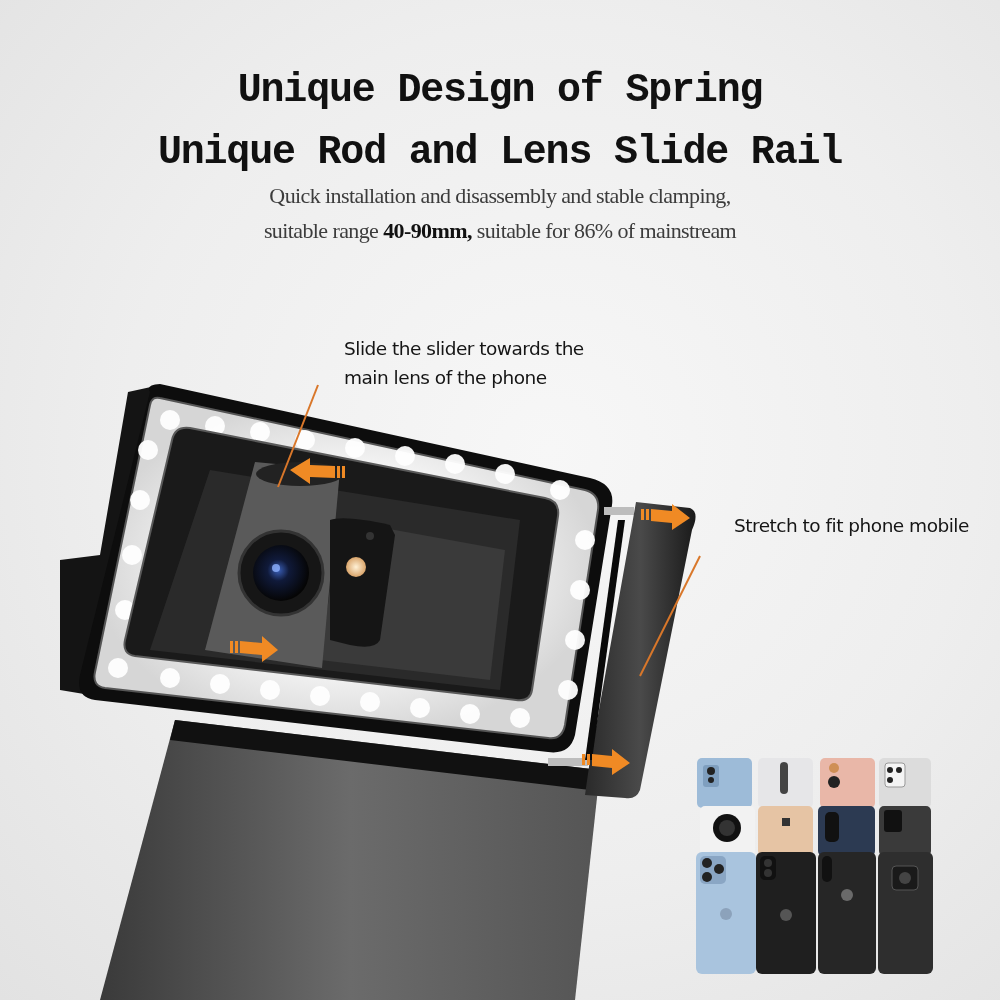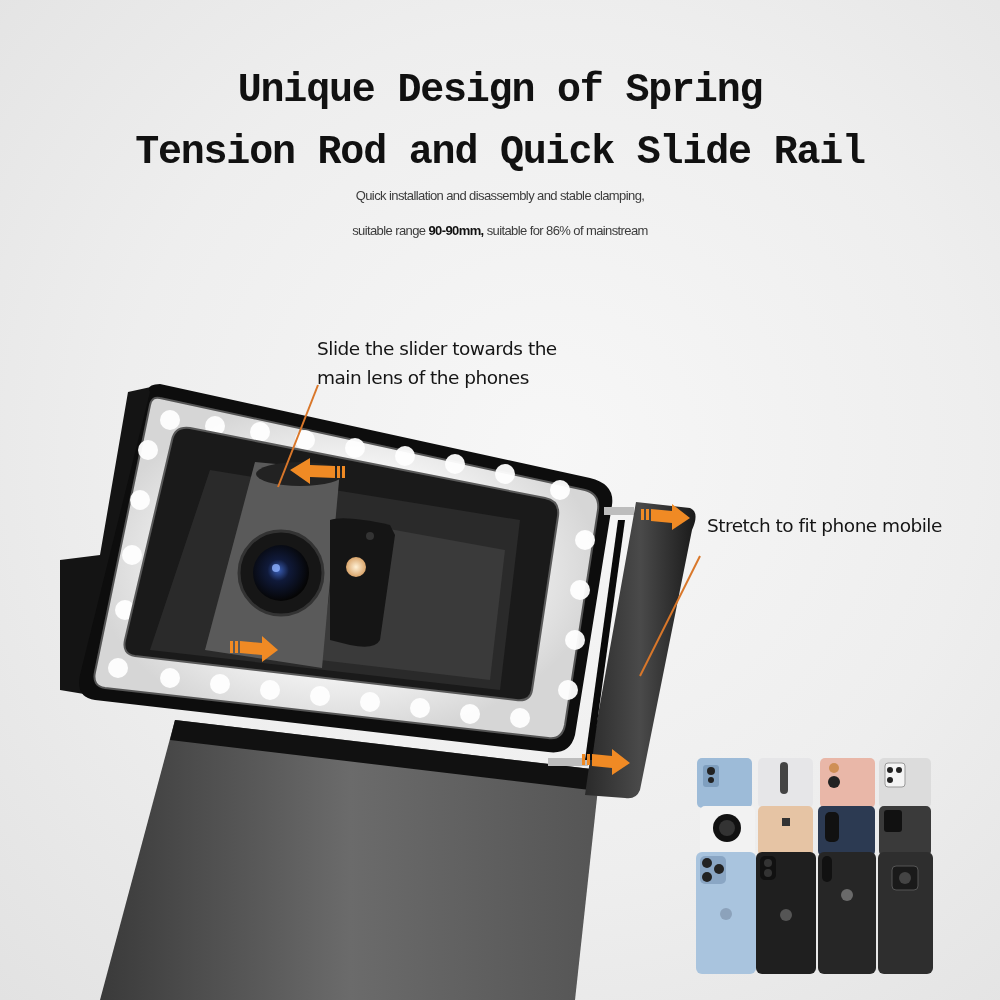--- a/index.html
+++ b/index.html
@@ -9,30 +9,30 @@
     font-family: "DejaVu Sans", "Liberation Sans", sans-serif;
   }
   .headline {
     position:absolute; left:0; top:60px; width:1000px; text-align:center;
     font-family: Liberation Mono, monospace; font-weight:bold;
     font-size:40px; line-height:62px; color:#111; letter-spacing:-1.2px;
   }
   .headline span { display:block; }
   .subtitle {
     position:absolute; left:140px; top:178px; width:720px; text-align:center;
-    font-family: Liberation Sans, sans-serif; font-size:13px; line-height:35px; color:#3c3c3c;
+    font-family: Liberation Serif, serif; font-size:22px; line-height:35px; color:#3c3c3c;
     letter-spacing:-0.6px;
   }
   .subtitle b { color:#111; font-weight:bold; }
   .subtitle span.line { display:block; }
   .callout {
     position:absolute; font-family:"DejaVu Sans", sans-serif; font-size:18.5px;
     line-height:29px; color:#151515; letter-spacing:-0.5px;
   }
-  .callout span { display:block; }
+  .callout span { display:block;margin-left:27px; }
   #callout-slider { left:317px; top:334px; }
   #callout-stretch { left:707px; top:511px; }
   svg.art { position:absolute; left:0; top:0; }
 </style>
 </head>
 <body>
 
 <svg class="art" width="1000" height="1000" viewBox="0 0 1000 1000">
   <defs>
     <linearGradient id="phoneBody" x1="0" y1="0" x2="1" y2="0">
@@ -214,28 +214,28 @@
         <circle cx="786" cy="915" r="6"></circle>
       </g>
     <g fill="#6a6a6a">
         <circle cx="847" cy="895" r="6"></circle>
       </g>
   </g>
 </svg>
 
 <div class="headline">
   <span>Unique Design of Spring</span>
-  <span>Tension Rod and Quick Slide Rail</span>
+  <span>Unique Rod and Lens Slide Rail</span>
 </div>
 
 <div class="subtitle">
   <span class="line">Quick installation and disassembly and stable clamping,</span>
-  <span class="line"><span>suitable range </span><b>90-90mm,</b><span> suitable for 86% of mainstream</span></span>
+  <span class="line"><span>suitable range </span><b>40-90mm,</b><span> suitable for 86% of mainstream</span></span>
 </div>
 
 <div class="callout" id="callout-slider">
   <span>Slide the slider towards the</span>
-  <span>main lens of the phones</span>
+  <span>main lens of the phone</span>
 </div>
 
 <div class="callout" id="callout-stretch">
   <span>Stretch to fit phone mobile</span>
 </div>
 
 </body></html>

